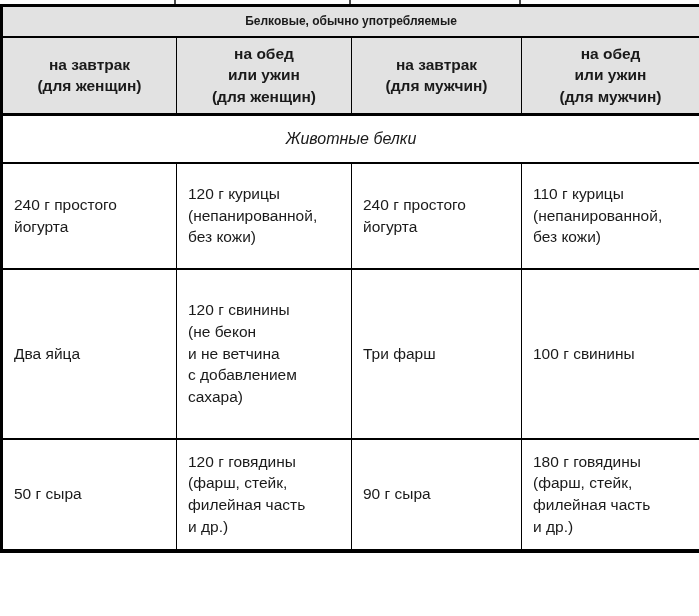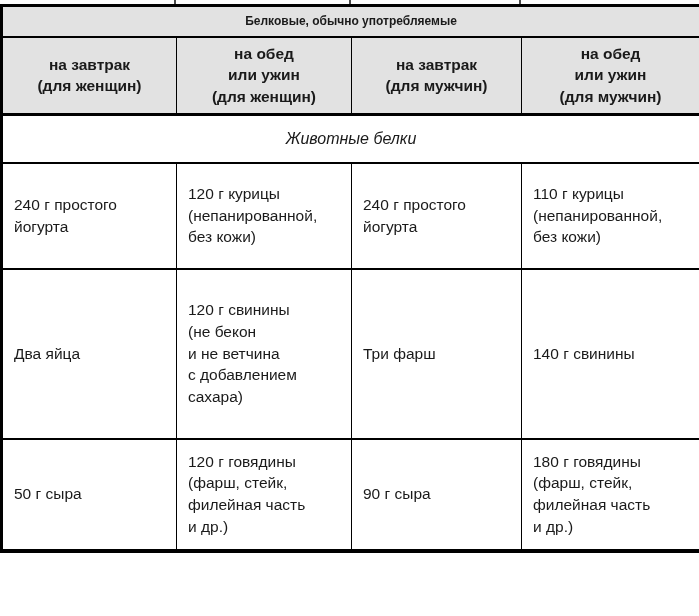--- a/index.html
+++ b/index.html
@@ -141,21 +141,21 @@
 без кожи)</td>
       </tr>
       <tr class="data-row row-3">
         <td>Два яйца</td>
         <td>120 г свинины
 (не бекон
 и не ветчина
 с добавлением
 сахара)</td>
         <td>Три фарш</td>
-        <td>140 г свинины</td>
+        <td>100 г свинины</td>
       </tr>
       <tr class="data-row row-4">
         <td>50 г сыра</td>
         <td>120 г говядины
 (фарш, стейк,
 филейная часть
 и др.)</td>
         <td>90 г сыра</td>
         <td>180 г говядины
 (фарш, стейк,

